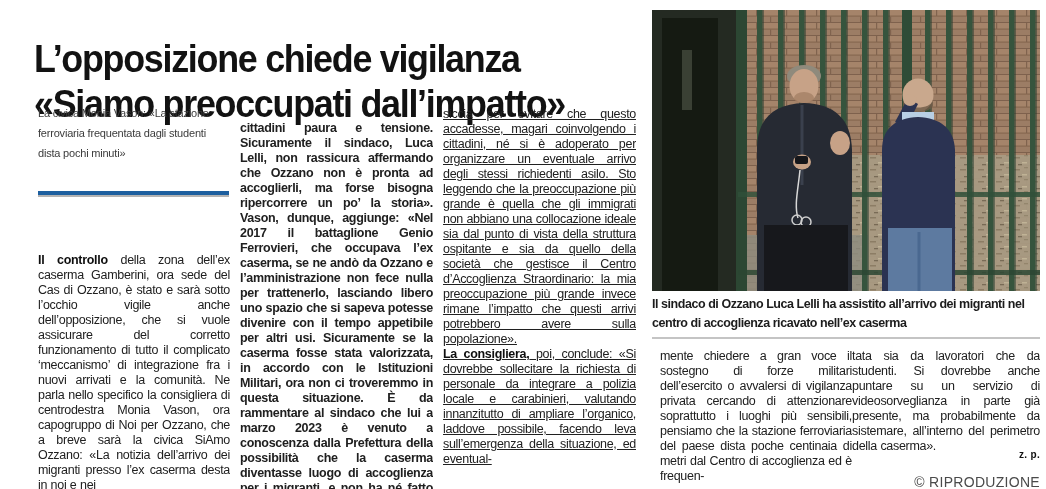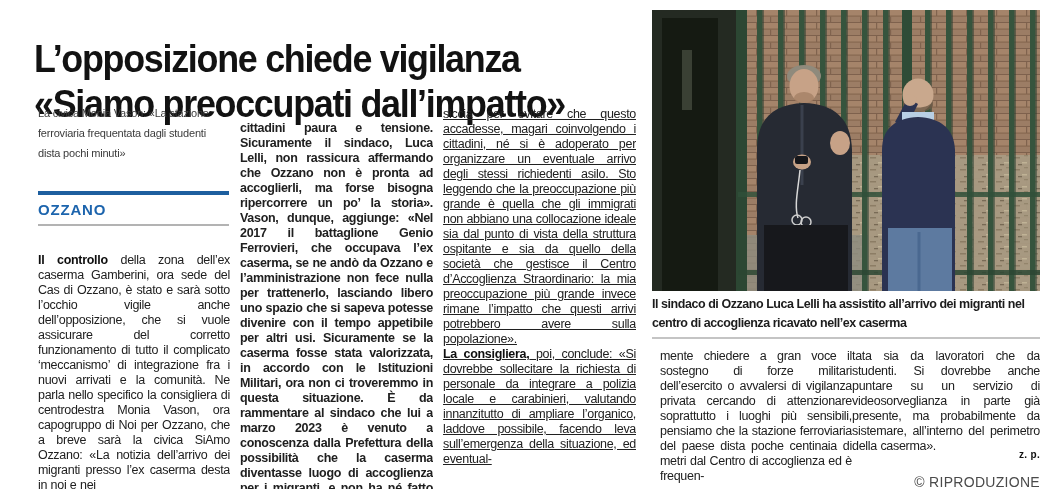--- a/index.html
+++ b/index.html
@@ -51,21 +51,20 @@
 <body>
 
 <div>
 
   <h1 class="headline"><span>L’opposizione chiede vigilanza</span><br><span>«Siamo preoccupati dall’impatto»</span></h1>
 
   <div class="standfirst">La civica Monia Vason: «La stazione ferroviaria frequentata dagli studenti dista pochi minuti»</div>
 
   <div class="kicker-wrap">
     <div class="kicker-rule-top"></div>
-    <div class="kicker">OZZANO</div>
     <div class="kicker-rule-bottom"></div>
   </div>
 
   <div id="col1" class="bodycol"><span class="lead">Il controllo</span><span> della zona dell’ex caserma Gamberini, ora sede del Cas di Ozzano, è stato e sarà sotto l’occhio vigile anche dell’opposizione, che si vuole assicurare del corretto funzionamento di tutto il complicato ‘meccanismo’ di integrazione fra i nuovi arrivati e la comunità. Ne parla nello specifico la consigliera di centrodestra Monia Vason, ora capogruppo di Noi per Ozzano, che a breve sarà la civica SiAmo Ozzano: «La notizia dell’arrivo dei migranti presso l’ex caserma desta in noi e nei</span></div>
 
   <div id="col2" class="bodycol"><span>cittadini paura e tensione. Sicuramente il sindaco, Luca Lelli, non rassicura affermando che Ozzano non è pronta ad accoglierli, ma forse bisogna ripercorrere un po’ la storia». Vason, dunque, aggiunge: «Nel 2017 il battaglione Genio Ferrovieri, che occupava l’ex caserma, se ne andò da Ozzano e l’amministrazione non fece nulla per trattenerlo, lasciando libero uno spazio che si sapeva potesse divenire con il tempo appetibile per altri usi. Sicuramente se la caserma fosse stata valorizzata, in accordo con le Istituzioni Militari, ora non ci troveremmo in questa situazione. È da rammentare al sindaco che lui a marzo 2023 è venuto a conoscenza dalla Prefettura della possibilità che la caserma diventasse luogo di accoglienza per i migranti, e non ha né fatto un’azione mas-</span></div>
 
   <div id="col3" class="bodycol"><span>siccia per evitare che questo accadesse, magari coinvolgendo i cittadini, né si è adoperato per organizzare un eventuale arrivo degli stessi richiedenti asilo. Sto leggendo che la preoccupazione più grande è quella che gli immigrati non abbiano una collocazione ideale sia dal punto di vista della struttura ospitante e sia da quello della società che gestisce il Centro d’Accoglienza Straordinario: la mia preoccupazione più grande invece rimane l’impatto che questi arrivi potrebbero avere sulla popolazione».</span><br><span class="lead">La consigliera,</span><span> poi, conclude: «Si dovrebbe sollecitare la richiesta di personale da integrare a polizia locale e carabinieri, valutando innanzitutto di ampliare l’organico, laddove possibile, facendo leva sull’emergenza della situazione, ed eventual-</span></div>
 
   <div id="col4" class="bodycol"><span>mente chiedere a gran voce il sostegno di forze militari dell’esercito o avvalersi di vigilanza privata cercando di attenzionare soprattutto i luoghi più sensibili, pensiamo che la stazione ferroviaria del paese dista poche centinaia di metri dal Centro di accoglienza ed è frequen-</span></div>

